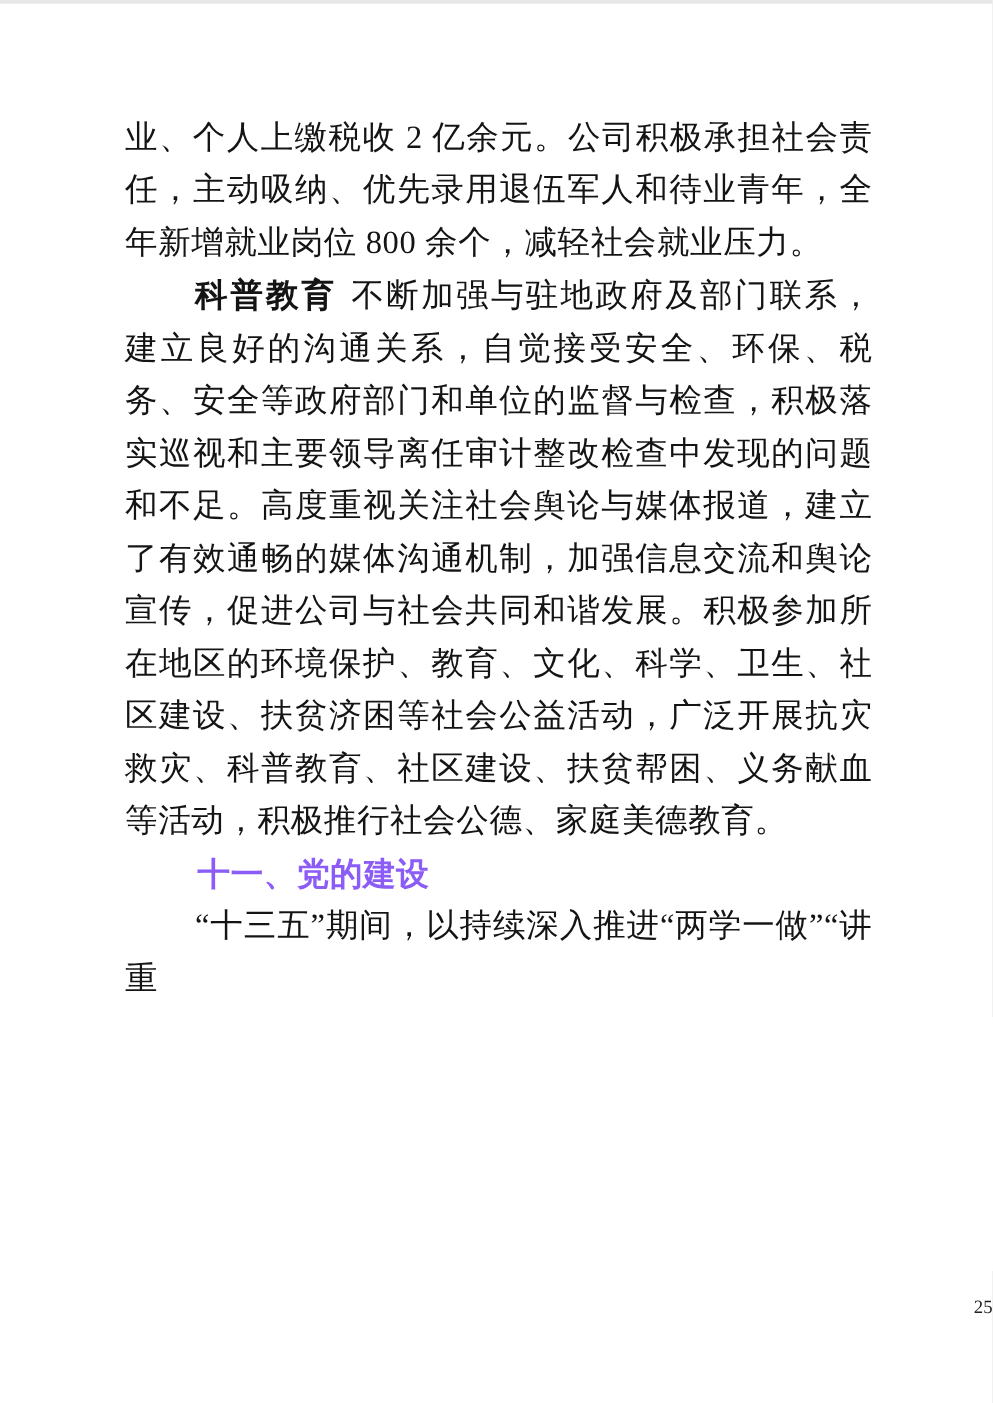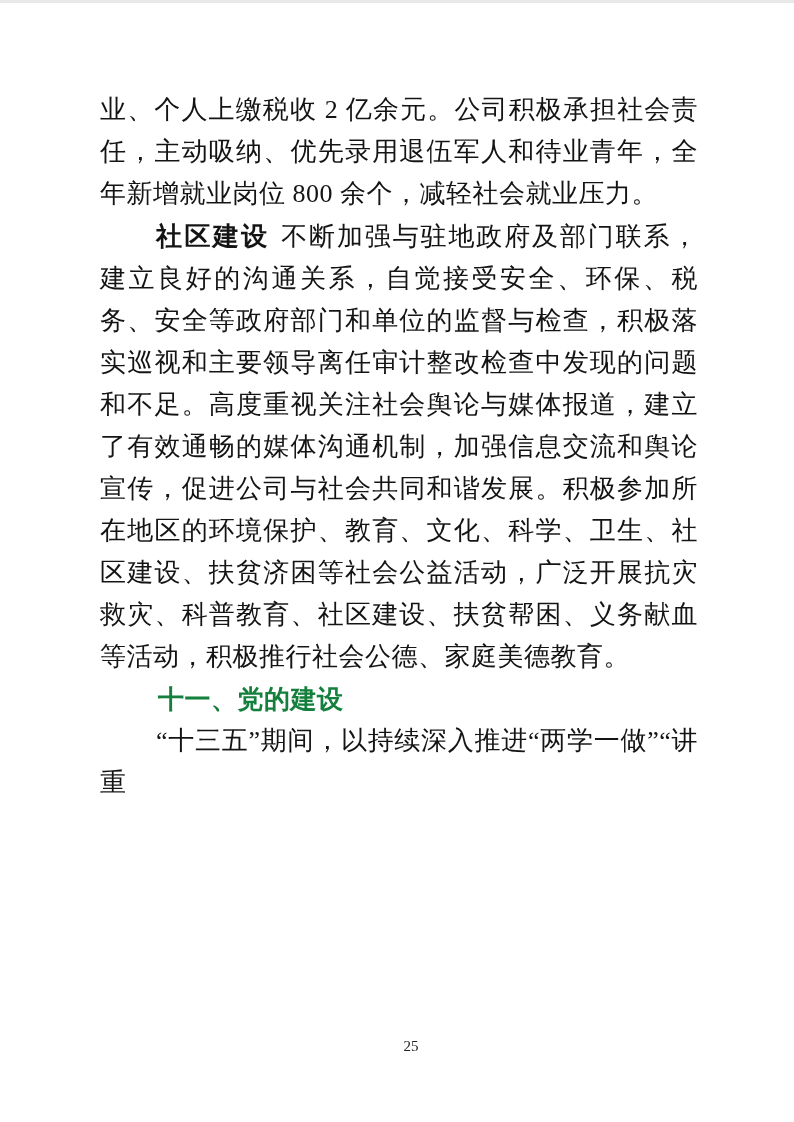--- a/index.html
+++ b/index.html
@@ -43,40 +43,40 @@
   }
   .content h2.heading {
     margin: 0;
     padding: 0;
     font-size: 26px;
     line-height: 42px;
     font-weight: 700;
     text-indent: 58px;
     text-align: left;
     font-family: "Liberation Sans", "DejaVu Sans", sans-serif;
-    color: #15803d;
+    color: #8b5cf6;
   }
   .footer {
     position: absolute;
     left: 0;
     right: 0;
     top: 1033px;
-    text-align: center;
+    text-align: right;
     font-size: 15px;
     line-height: 20px;
     color: #222222;
     padding-left: 28px;
   }
 </style>
 </head>
 <body>
 
 <div class="page">
   <div class="content" id="content">
       <p class=""><span>业、个人上缴税收 2 亿余元。公司积极承担社会责任，主动吸纳、优先录用退伍军人和待业青年，全年新增就业岗位 800 余个，减轻社会就业压力。</span></p>
-      <p class="indent"><span class="lead">社区建设</span><span>不断加强与驻地政府及部门联系，建立良好的沟通关系，自觉接受安全、环保、税务、安全等政府部门和单位的监督与检查，积极落实巡视和主要领导离任审计整改检查中发现的问题和不足。高度重视关注社会舆论与媒体报道，建立了有效通畅的媒体沟通机制，加强信息交流和舆论宣传，促进公司与社会共同和谐发展。积极参加所在地区的环境保护、教育、文化、科学、卫生、社区建设、扶贫济困等社会公益活动，广泛开展抗灾救灾、科普教育、社区建设、扶贫帮困、义务献血等活动，积极推行社会公德、家庭美德教育。</span></p>
+      <p class="indent"><span class="lead">科普教育</span><span>不断加强与驻地政府及部门联系，建立良好的沟通关系，自觉接受安全、环保、税务、安全等政府部门和单位的监督与检查，积极落实巡视和主要领导离任审计整改检查中发现的问题和不足。高度重视关注社会舆论与媒体报道，建立了有效通畅的媒体沟通机制，加强信息交流和舆论宣传，促进公司与社会共同和谐发展。积极参加所在地区的环境保护、教育、文化、科学、卫生、社区建设、扶贫济困等社会公益活动，广泛开展抗灾救灾、科普教育、社区建设、扶贫帮困、义务献血等活动，积极推行社会公德、家庭美德教育。</span></p>
       <h2 class="heading"><span>十一、党的建设</span></h2>
       <p class="indent"><span>“十三五”期间，以持续深入推进“两学一做”“讲重</span></p>
     </div>
   <div class="footer">
     <span>25</span>
   </div>
 </div>
 
 </body></html>

